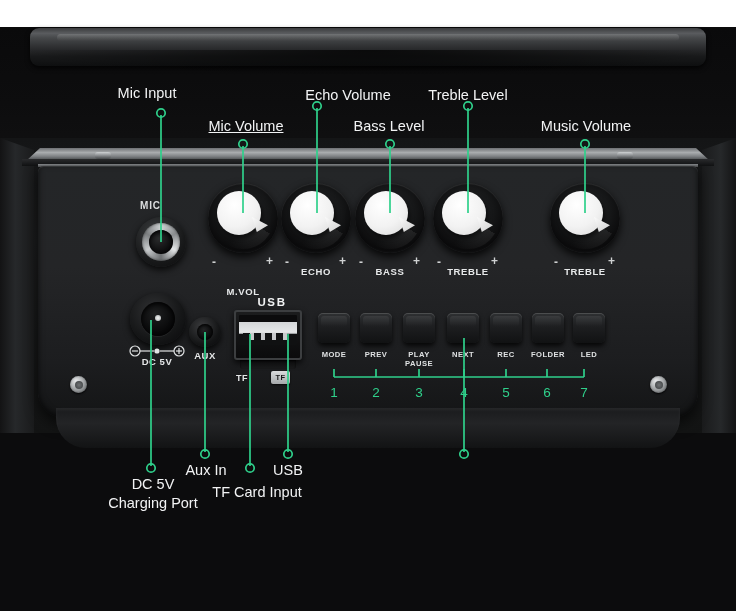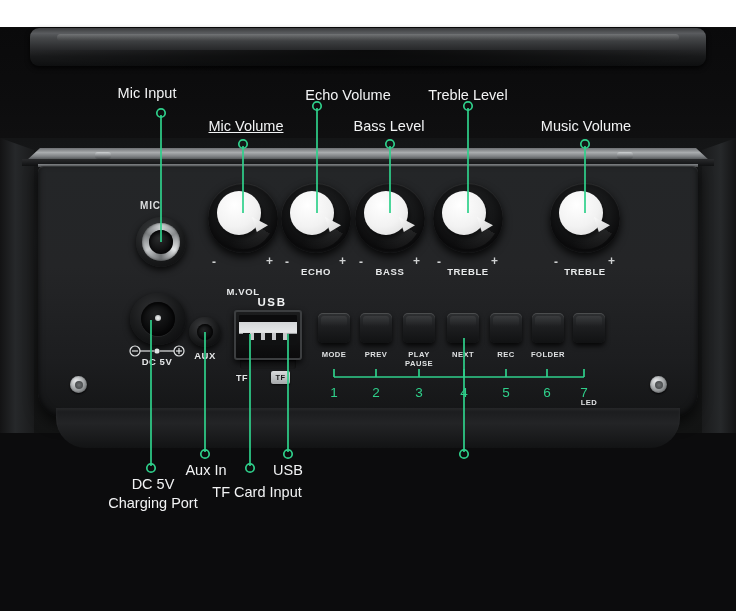--- a/index.html
+++ b/index.html
@@ -415,21 +415,21 @@
       <div class="pbtn-label" style="left: 348px;">PREV</div>
       <div class="pbtn" style="left: 403px;"></div>
       <div class="pbtn-label" style="left: 391px;">PLAY<div>PAUSE</div></div>
       <div class="pbtn" style="left: 447px;"></div>
       <div class="pbtn-label" style="left: 435px;">NEXT</div>
       <div class="pbtn" style="left: 490px;"></div>
       <div class="pbtn-label" style="left: 478px;">REC</div>
       <div class="pbtn" style="left: 532px;"></div>
       <div class="pbtn-label" style="left: 520px;">FOLDER</div>
       <div class="pbtn" style="left: 573px;"></div>
-      <div class="pbtn-label" style="left: 561px; margin-top: 48px;">LED</div>
+      <div class="pbtn-label" style="left: 561px;">LED</div>
     </div>
 
   <div class="ann">
     <svg width="736" height="611" viewBox="0 0 736 611">
       <g stroke="#2fd08b" stroke-width="1.7" fill="none">
 
         <line x1="161" y1="115" x2="161" y2="242"></line>
 
         <line x1="243" y1="146" x2="243" y2="213"></line>
 

